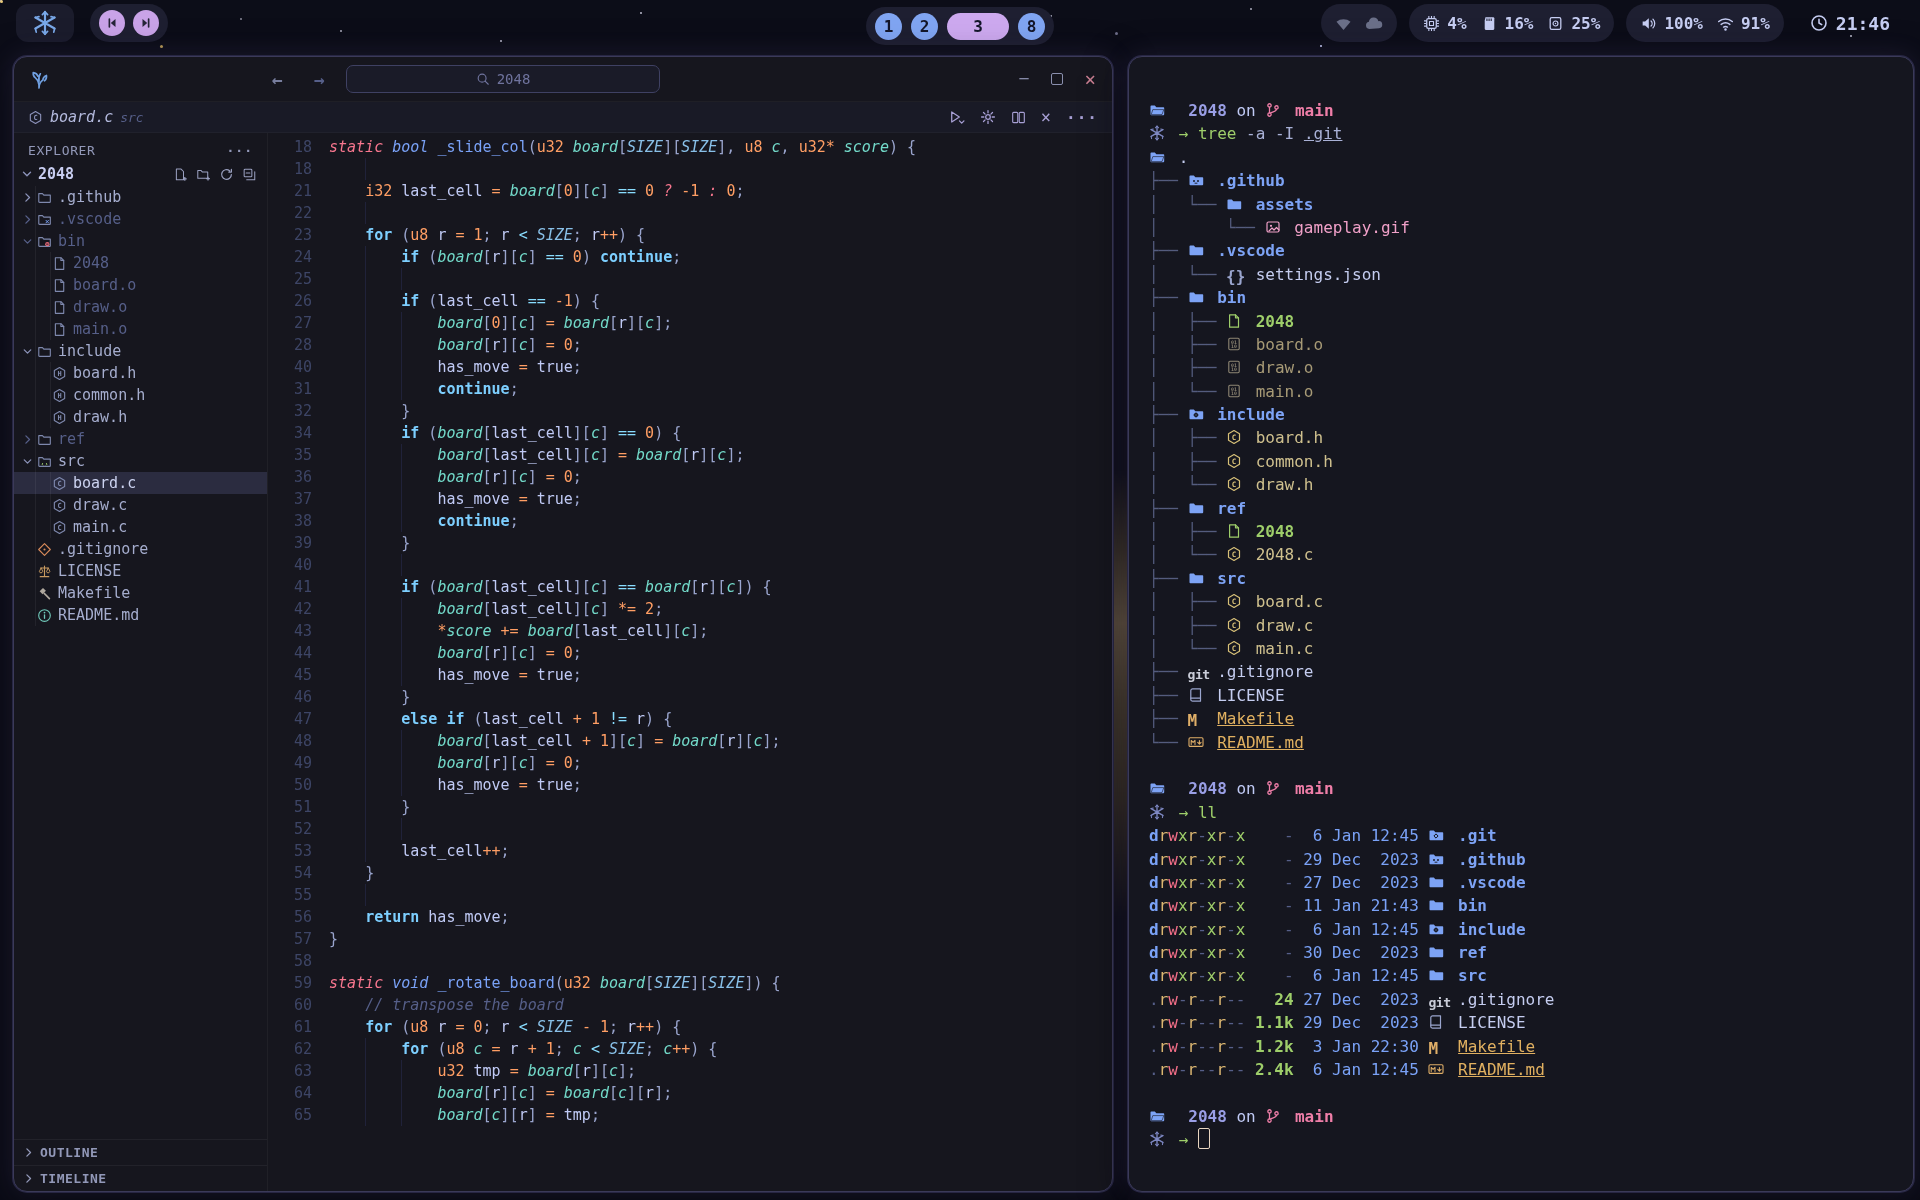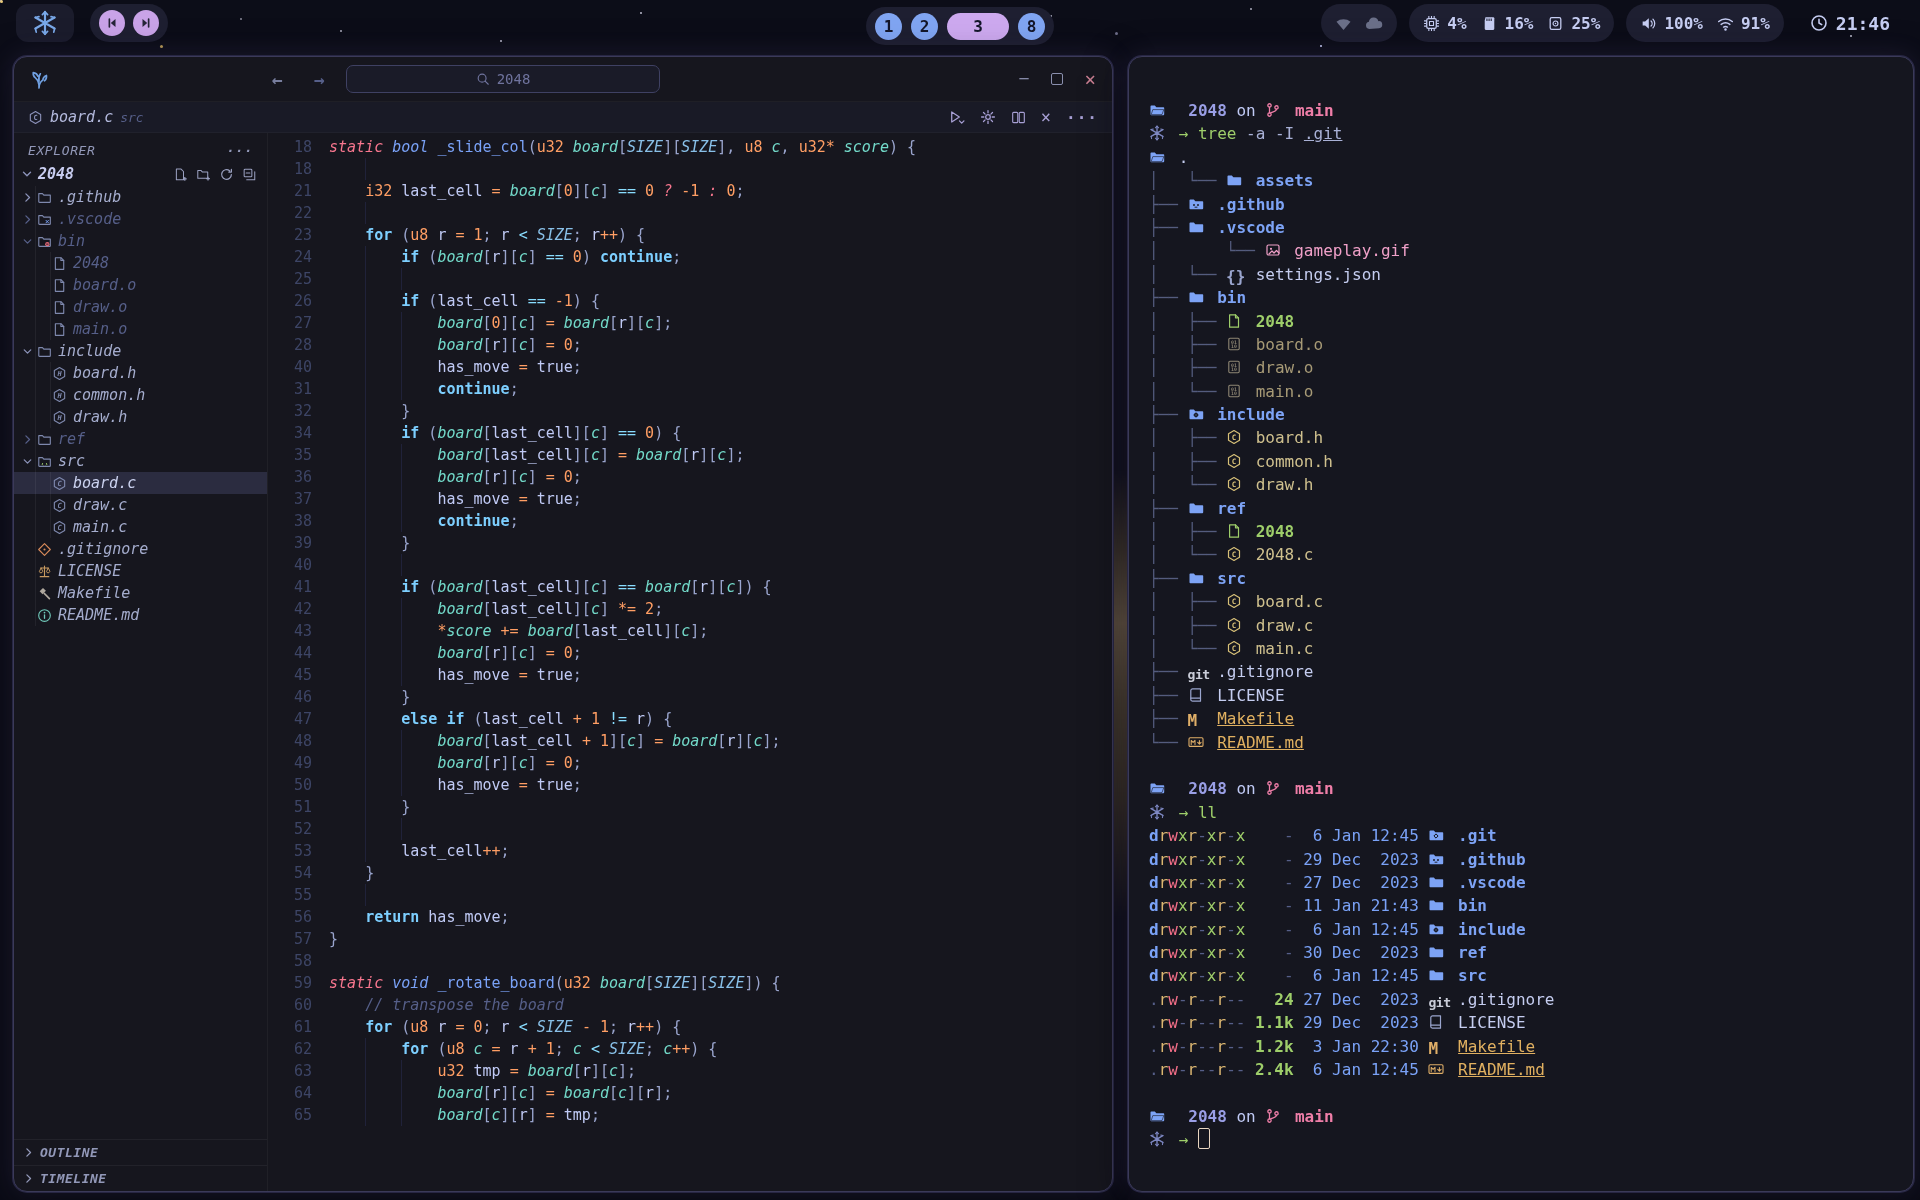--- a/index.html
+++ b/index.html
@@ -55,21 +55,21 @@
   
   #tabrow{height:30px;display:flex;align-items:center;flex:none;background:#191a26;
     border-bottom:1px solid rgba(255,255,255,.03);}
   #tab-active{display:flex;align-items:center;gap:7px;padding:0 14px;height:100%;color:#8a90b8;}
   #tab-active .fname{font-style:italic;color:#b4bade;font-size:15px;}
   #tab-active .fhint{font-style:italic;color:#565f89;font-size:13px;}
   #tab-actions{margin-left:auto;display:flex;gap:15px;align-items:center;margin-right:14px;color:#a79fd4;}
   
   #vs-main{flex:1;display:flex;min-height:0;}
   #explorer{width:253px;flex:none;border-right:1px solid rgba(255,255,255,.045);position:relative;
-    font-size:15px;font-style:italic;}
+    font-size:15px;}
   #exp-header{display:flex;align-items:center;padding:10px 14px 4px;color:#9298b8;font-size:13px;letter-spacing:.6px;}
   #exp-more{margin-left:auto;color:#9298b8;}
   #exp-root{display:flex;align-items:center;gap:4px;padding:3px 10px 3px 6px;color:#c8cdf0;font-weight:bold;}
   #root-actions{margin-left:auto;display:flex;gap:8px;color:#9aa0c0;font-weight:normal;}
   .erow{display:flex;align-items:center;height:22px;position:relative;color:#a5adce;}
   .erow .chev{width:15px;flex:none;display:flex;justify-content:center;color:#8b92b8;}
   .erow .eic{width:19px;flex:none;display:flex;justify-content:center;}
   .erow .elabel{margin-left:4px;white-space:pre;}
   .erow.dim{color:#565f89;}
   .erow.dim .eic,.erow.dim .chev{color:#565f89 !important;}
@@ -721,37 +721,37 @@
             <path d="M4.5 5.1v5.8M11.5 7.1c0 2.7-3.6 2.4-5.6 3.7" fill="none" stroke="currentColor" stroke-linecap="round" stroke-linejoin="round" stroke-width="1.3"></path>
           </svg></span> <span class="t-branch">main</span></div>
       <div class="tl"><span class="ic tic" style="color:#7e88c3;"><svg viewBox="0 0 16 16" width="1em" height="1em" xmlns="http://www.w3.org/2000/svg">
             <path d="M8 1.2v13.6M2.1 4.6l11.8 6.8M13.9 4.6L2.1 11.4" fill="none" stroke="currentColor" stroke-linecap="round" stroke-linejoin="round" stroke-width="1.35"></path>
             <path d="M8 1.2L6.4 2.8M8 1.2l1.6 1.6M8 14.8l-1.6-1.6M8 14.8l1.6-1.6M2.1 4.6l2.2-.5M2.1 11.4l.5 2.2M13.9 11.4l-.5 2.2M13.9 4.6l-2.2-.5" fill="none" stroke="currentColor" stroke-linecap="round" stroke-linejoin="round" stroke-width="1.05"></path>
           </svg></span> <span class="t-arrow">→</span> <span class="cmd">tree</span><span class="arg"> -a -I </span><span class="arg und">.git</span></div>
       <div class="tl"><span class="t-tree"></span><span class="ic tic" style="color:#7da3f5;"><svg viewBox="0 0 16 16" width="1em" height="1em" xmlns="http://www.w3.org/2000/svg">
             <path d="M1.5 3.4h4.3l1.6 1.8h7.1a.7.7 0 0 1 .7.7v6.4a.9.9 0 0 1-.9.9H2.4a.9.9 0 0 1-.9-.9V4.3a.9.9 0 0 1 .9-.9z" fill="currentColor"></path>
             <path d="M2.2 12.6l1.6-5h11l-1.8 5z" fill="currentColor" stroke="#15161f" stroke-width=".6"></path>
           </svg></span> <span class="n-plain">.</span></div>
-      <div class="tl"><span class="t-tree">│   └── </span><span class="ic tic" style="color:#7da3f5;"><svg viewBox="0 0 16 16" width="1em" height="1em" xmlns="http://www.w3.org/2000/svg">
-            <path d="M1.5 3.4h4.3l1.6 1.8h7.1a.7.7 0 0 1 .7.7v6.4a.9.9 0 0 1-.9.9H2.4a.9.9 0 0 1-.9-.9V4.3a.9.9 0 0 1 .9-.9z" fill="currentColor"></path>
-          </svg></span> <span class="n-dir">assets</span></div>
       <div class="tl"><span class="t-tree">├── </span><span class="ic tic" style="color:#7da3f5;"><svg viewBox="0 0 16 16" width="1em" height="1em" xmlns="http://www.w3.org/2000/svg">
             <path d="M1.5 3.4h4.3l1.6 1.8h7.1a.7.7 0 0 1 .7.7v6.4a.9.9 0 0 1-.9.9H2.4a.9.9 0 0 1-.9-.9V4.3a.9.9 0 0 1 .9-.9z" fill="currentColor"></path>
             <circle cx="6" cy="9" r=".95" fill="#15161f"></circle>
             <circle cx="10" cy="9" r=".95" fill="#15161f"></circle>
             <path d="M6.6 11.2h2.8" stroke="#15161f" stroke-width=".9"></path>
           </svg></span> <span class="n-dir">.github</span></div>
-      <div class="tl"><span class="t-tree">├── </span><span class="ic tic" style="color:#7da3f5;"><svg viewBox="0 0 16 16" width="1em" height="1em" xmlns="http://www.w3.org/2000/svg">
-            <path d="M1.5 3.4h4.3l1.6 1.8h7.1a.7.7 0 0 1 .7.7v6.4a.9.9 0 0 1-.9.9H2.4a.9.9 0 0 1-.9-.9V4.3a.9.9 0 0 1 .9-.9z" fill="currentColor"></path>
-          </svg></span> <span class="n-dir">.vscode</span></div>
+      <div class="tl"><span class="t-tree">│   └── </span><span class="ic tic" style="color:#7da3f5;"><svg viewBox="0 0 16 16" width="1em" height="1em" xmlns="http://www.w3.org/2000/svg">
+            <path d="M1.5 3.4h4.3l1.6 1.8h7.1a.7.7 0 0 1 .7.7v6.4a.9.9 0 0 1-.9.9H2.4a.9.9 0 0 1-.9-.9V4.3a.9.9 0 0 1 .9-.9z" fill="currentColor"></path>
+          </svg></span> <span class="n-dir">assets</span></div>
       <div class="tl"><span class="t-tree">│       └── </span><span class="ic tic" style="color:#f0a0c8;"><svg viewBox="0 0 16 16" width="1em" height="1em" xmlns="http://www.w3.org/2000/svg">
             <rect x="2" y="3" width="12" height="10" rx="1.5" fill="none" stroke="currentColor" stroke-linecap="round" stroke-linejoin="round" stroke-width="1.2"></rect>
             <circle cx="6" cy="6.8" r="1.1" fill="currentColor"></circle>
             <path d="M4 12l3-3 2 2 2.5-2.5L14 11" fill="none" stroke="currentColor" stroke-linecap="round" stroke-linejoin="round" stroke-width="1.2"></path>
           </svg></span> <span class="n-img">gameplay.gif</span></div>
+      <div class="tl"><span class="t-tree">├── </span><span class="ic tic" style="color:#7da3f5;"><svg viewBox="0 0 16 16" width="1em" height="1em" xmlns="http://www.w3.org/2000/svg">
+            <path d="M1.5 3.4h4.3l1.6 1.8h7.1a.7.7 0 0 1 .7.7v6.4a.9.9 0 0 1-.9.9H2.4a.9.9 0 0 1-.9-.9V4.3a.9.9 0 0 1 .9-.9z" fill="currentColor"></path>
+          </svg></span> <span class="n-dir">.vscode</span></div>
       <div class="tl"><span class="t-tree">│   └── </span><span class="ic tic" style="color:#9aa5ce;"><span style="font-weight:bold">{}</span></span> <span class="n-plain">settings.json</span></div>
       <div class="tl"><span class="t-tree">├── </span><span class="ic tic" style="color:#7da3f5;"><svg viewBox="0 0 16 16" width="1em" height="1em" xmlns="http://www.w3.org/2000/svg">
             <path d="M1.5 3.4h4.3l1.6 1.8h7.1a.7.7 0 0 1 .7.7v6.4a.9.9 0 0 1-.9.9H2.4a.9.9 0 0 1-.9-.9V4.3a.9.9 0 0 1 .9-.9z" fill="currentColor"></path>
           </svg></span> <span class="n-dir">bin</span></div>
       <div class="tl"><span class="t-tree">│   ├── </span><span class="ic tic" style="color:#9ece6a;"><svg viewBox="0 0 16 16" width="1em" height="1em" xmlns="http://www.w3.org/2000/svg">
             <path d="M3.6 1.8h5.9l3 3v9.4H3.6z" fill="none" stroke="currentColor" stroke-linecap="round" stroke-linejoin="round" stroke-width="1.2"></path>
             <path d="M9.5 1.8v3h3" fill="none" stroke="currentColor" stroke-linecap="round" stroke-linejoin="round" stroke-width="1.2"></path>
           </svg></span> <span class="n-exec">2048</span></div>
       <div class="tl"><span class="t-tree">│   ├── </span><span class="ic tic" style="color:#8f8774;"><svg viewBox="0 0 16 16" width="1em" height="1em" xmlns="http://www.w3.org/2000/svg">
             <rect x="2.8" y="2.2" width="10.4" height="11.6" rx="1.2" fill="none" stroke="currentColor" stroke-linecap="round" stroke-linejoin="round" stroke-width="1.1"></rect>

